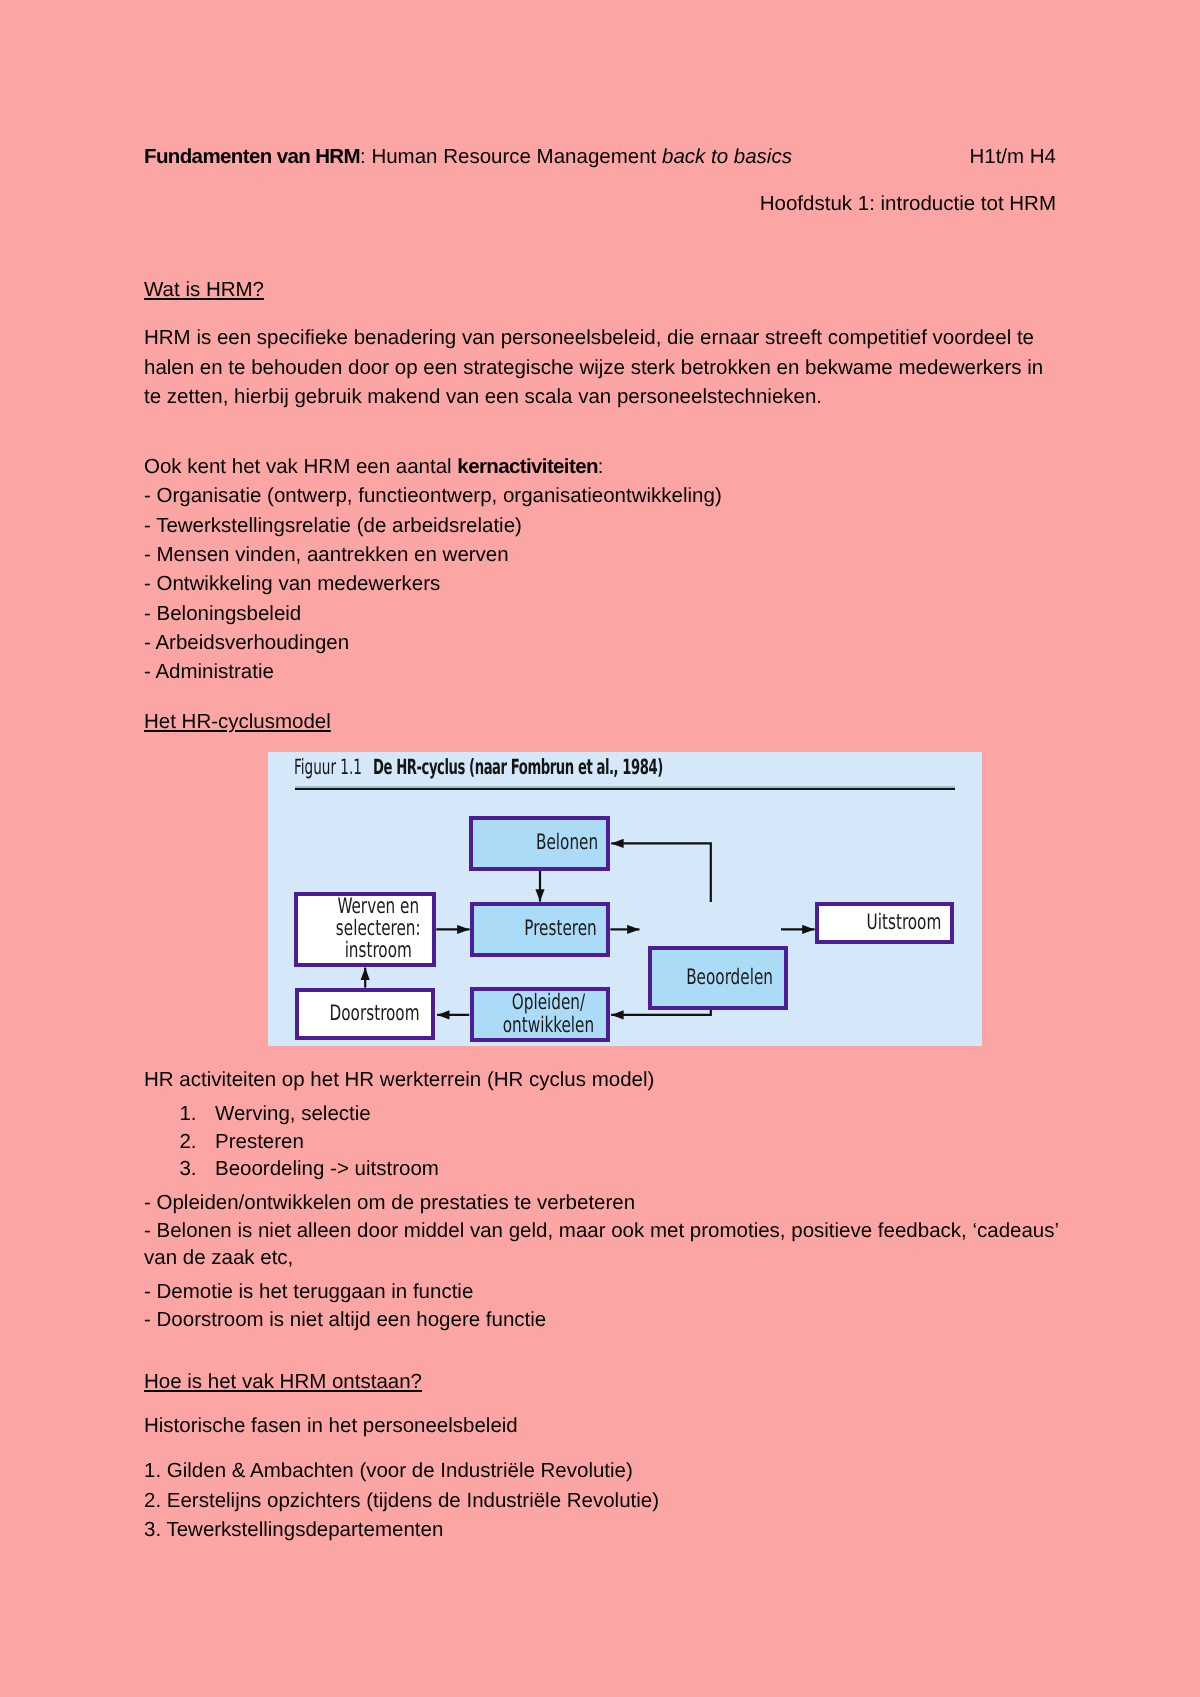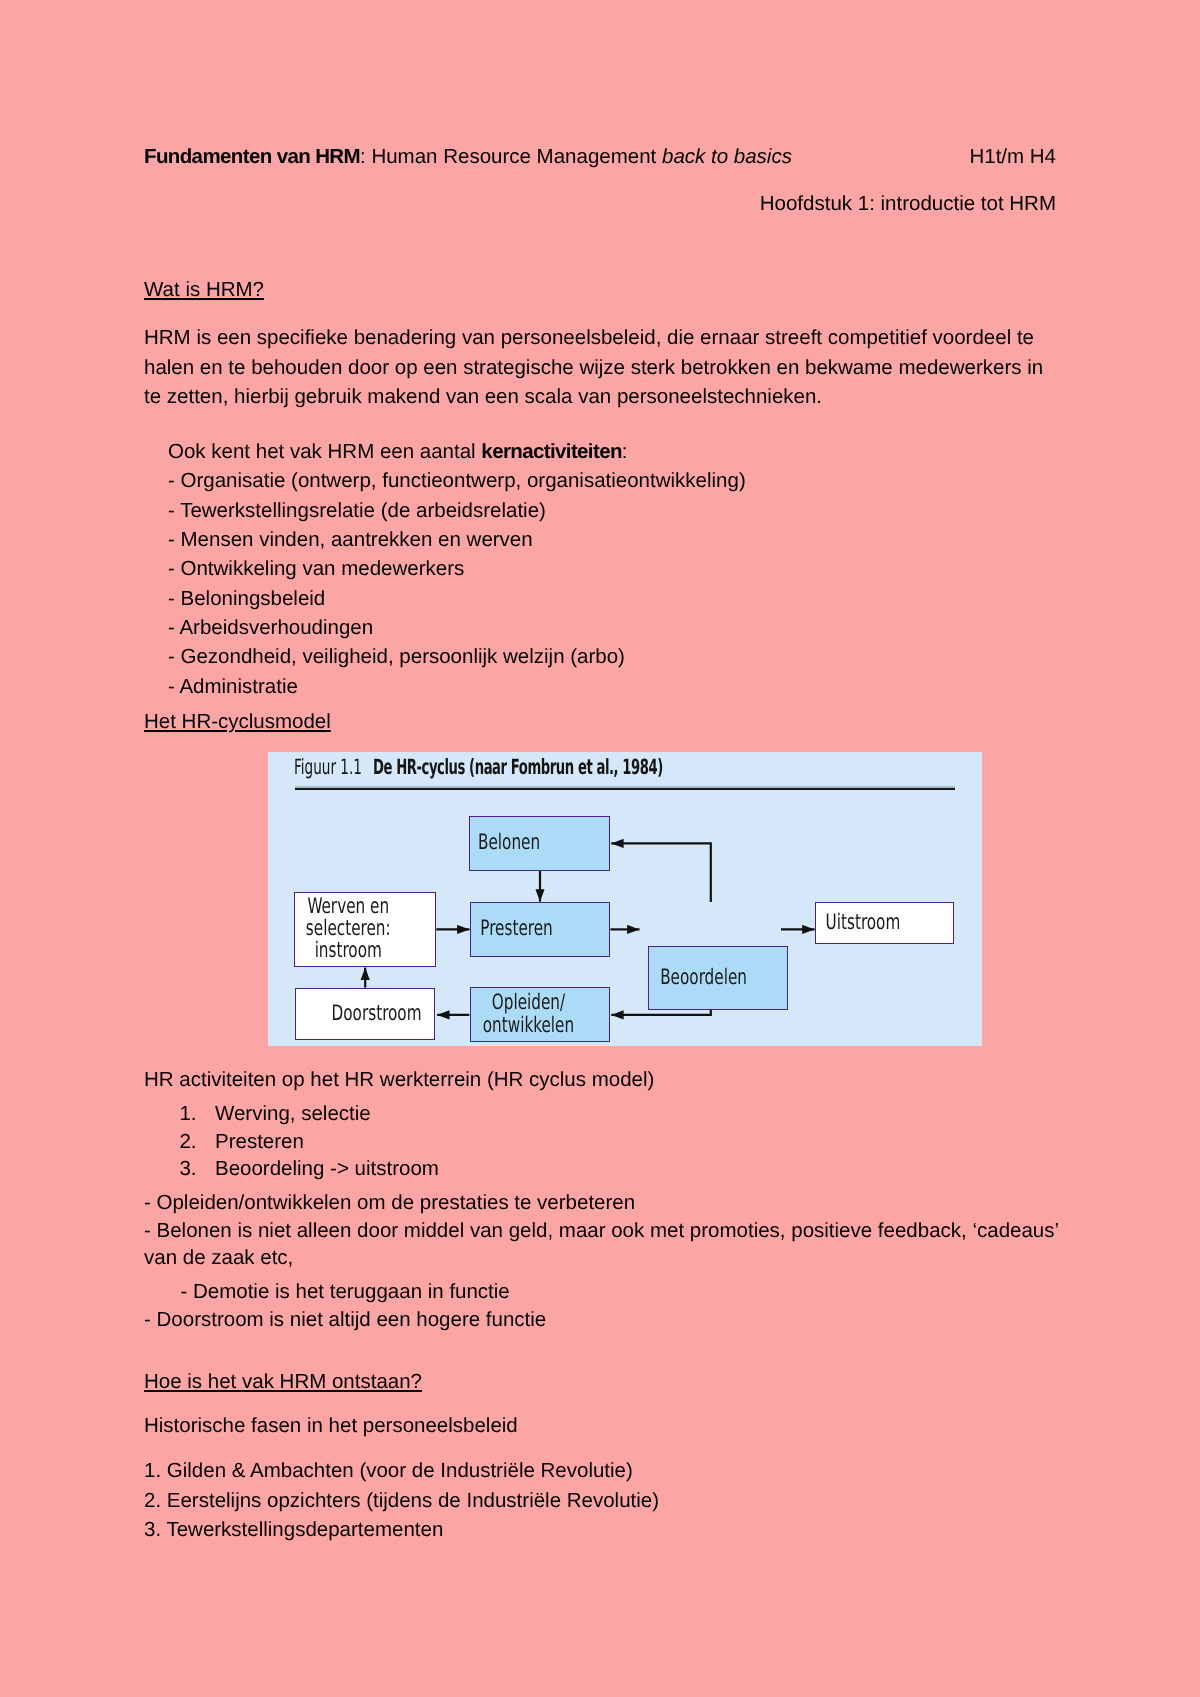--- a/index.html
+++ b/index.html
@@ -39,22 +39,22 @@
   #figure .cap .lbl { transform:scaleX(0.72); width:67.9px; }
   #figure .cap .gap { width:11.5px; }
   #figure .cap b { font-weight:bold; transform:scaleX(0.698); width:308px; }
   #figure .caprule {
     position:absolute; left:27.3px; top:33.7px; width:660.6px; height:4px;
     background:linear-gradient(to bottom, #a9bdcc 0%, #a9bdcc 45%, #151515 45%, #151515 100%);
   }
   #figsvg { position:absolute; left:0; top:0; }
   .fbox {
     position:absolute; box-sizing:border-box;
-    border:1px solid #4c1d95;
-    display:flex; align-items:center; justify-content:flex-start;
+    border:4px solid #4c1d95;
+    display:flex; align-items:center; justify-content:flex-end;
     text-align:center; color:#1a1a1a;
   }
   .fbox > span {
     display:block;
     font-family:"DejaVu Sans Condensed","DejaVu Sans", sans-serif;
     font-size:21.3px; line-height:22.4px;
     transform:scaleX(0.796); transform-origin:50% 50%;
     white-space:nowrap;
   }
   .fbox.blue { background:#abdbf7; }
@@ -76,29 +76,28 @@
   <div class="blk" style="left:144px; top:275px;">
     <span class="ln uline">Wat is HRM?</span>
   </div>
 
   <div class="blk" style="left:144px; top:323.3px;">
     <div class="ln">HRM is een specifieke benadering van personeelsbeleid, die ernaar streeft competitief voordeel te</div>
     <div class="ln">halen en te behouden door op een strategische wijze sterk betrokken en bekwame medewerkers in</div>
     <div class="ln">te zetten, hierbij gebruik makend van een scala van personeelstechnieken.</div>
   </div>
 
-  <div class="blk" style="left:144px; top:437px;margin-left:24px;">
+  <div class="blk" style="left:144px; top:452px;">
     <div class="ln"><span>Ook kent het vak HRM een aantal </span><b>kernactiviteiten</b><span>:</span></div>
     <div class="ln">- Organisatie (ontwerp, functieontwerp, organisatieontwikkeling)</div>
     <div class="ln">- Tewerkstellingsrelatie (de arbeidsrelatie)</div>
     <div class="ln">- Mensen vinden, aantrekken en werven</div>
     <div class="ln">- Ontwikkeling van medewerkers</div>
     <div class="ln">- Beloningsbeleid</div>
     <div class="ln">- Arbeidsverhoudingen</div>
-    <div class="ln">- Gezondheid, veiligheid, persoonlijk welzijn (arbo)</div>
     <div class="ln">- Administratie</div>
   </div>
 
   <div class="blk" style="left:144px; top:707.2px;">
     <span class="ln uline">Het HR-cyclusmodel</span>
   </div>
 
   <div id="figure">
     <div class="cap"><span class="lbl">Figuur 1.1</span><span class="gap"></span><b>De HR-cyclus (naar Fombrun et al., 1984)</b></div>
     <div class="caprule"></div>
@@ -153,21 +152,21 @@
     <div class="ln num-item"><span class="n">2.</span><span>Presteren</span></div>
     <div class="ln num-item"><span class="n">3.</span><span>Beoordeling -&gt; uitstroom</span></div>
   </div>
 
   <div class="blk tight" style="left:144px; top:1189.2px;">
     <div class="ln">- Opleiden/ontwikkelen om de prestaties te verbeteren</div>
     <div class="ln">- Belonen is niet alleen door middel van geld, maar ook met promoties, positieve feedback, ‘cadeaus’</div>
     <div class="ln">van de zaak etc,</div>
   </div>
 
-  <div class="blk tight" style="left:144px; top:1278px;text-align:center;">
+  <div class="blk tight" style="left:144px; top:1278px;">
     <div class="ln">- Demotie is het teruggaan in functie</div>
     <div class="ln">- Doorstroom is niet altijd een hogere functie</div>
   </div>
 
   <div class="blk" style="left:144px; top:1367px;">
     <span class="ln uline">Hoe is het vak HRM ontstaan?</span>
   </div>
   <div class="blk" style="left:144px; top:1411px;">
     <div class="ln">Historische fasen in het personeelsbeleid</div>
   </div>

